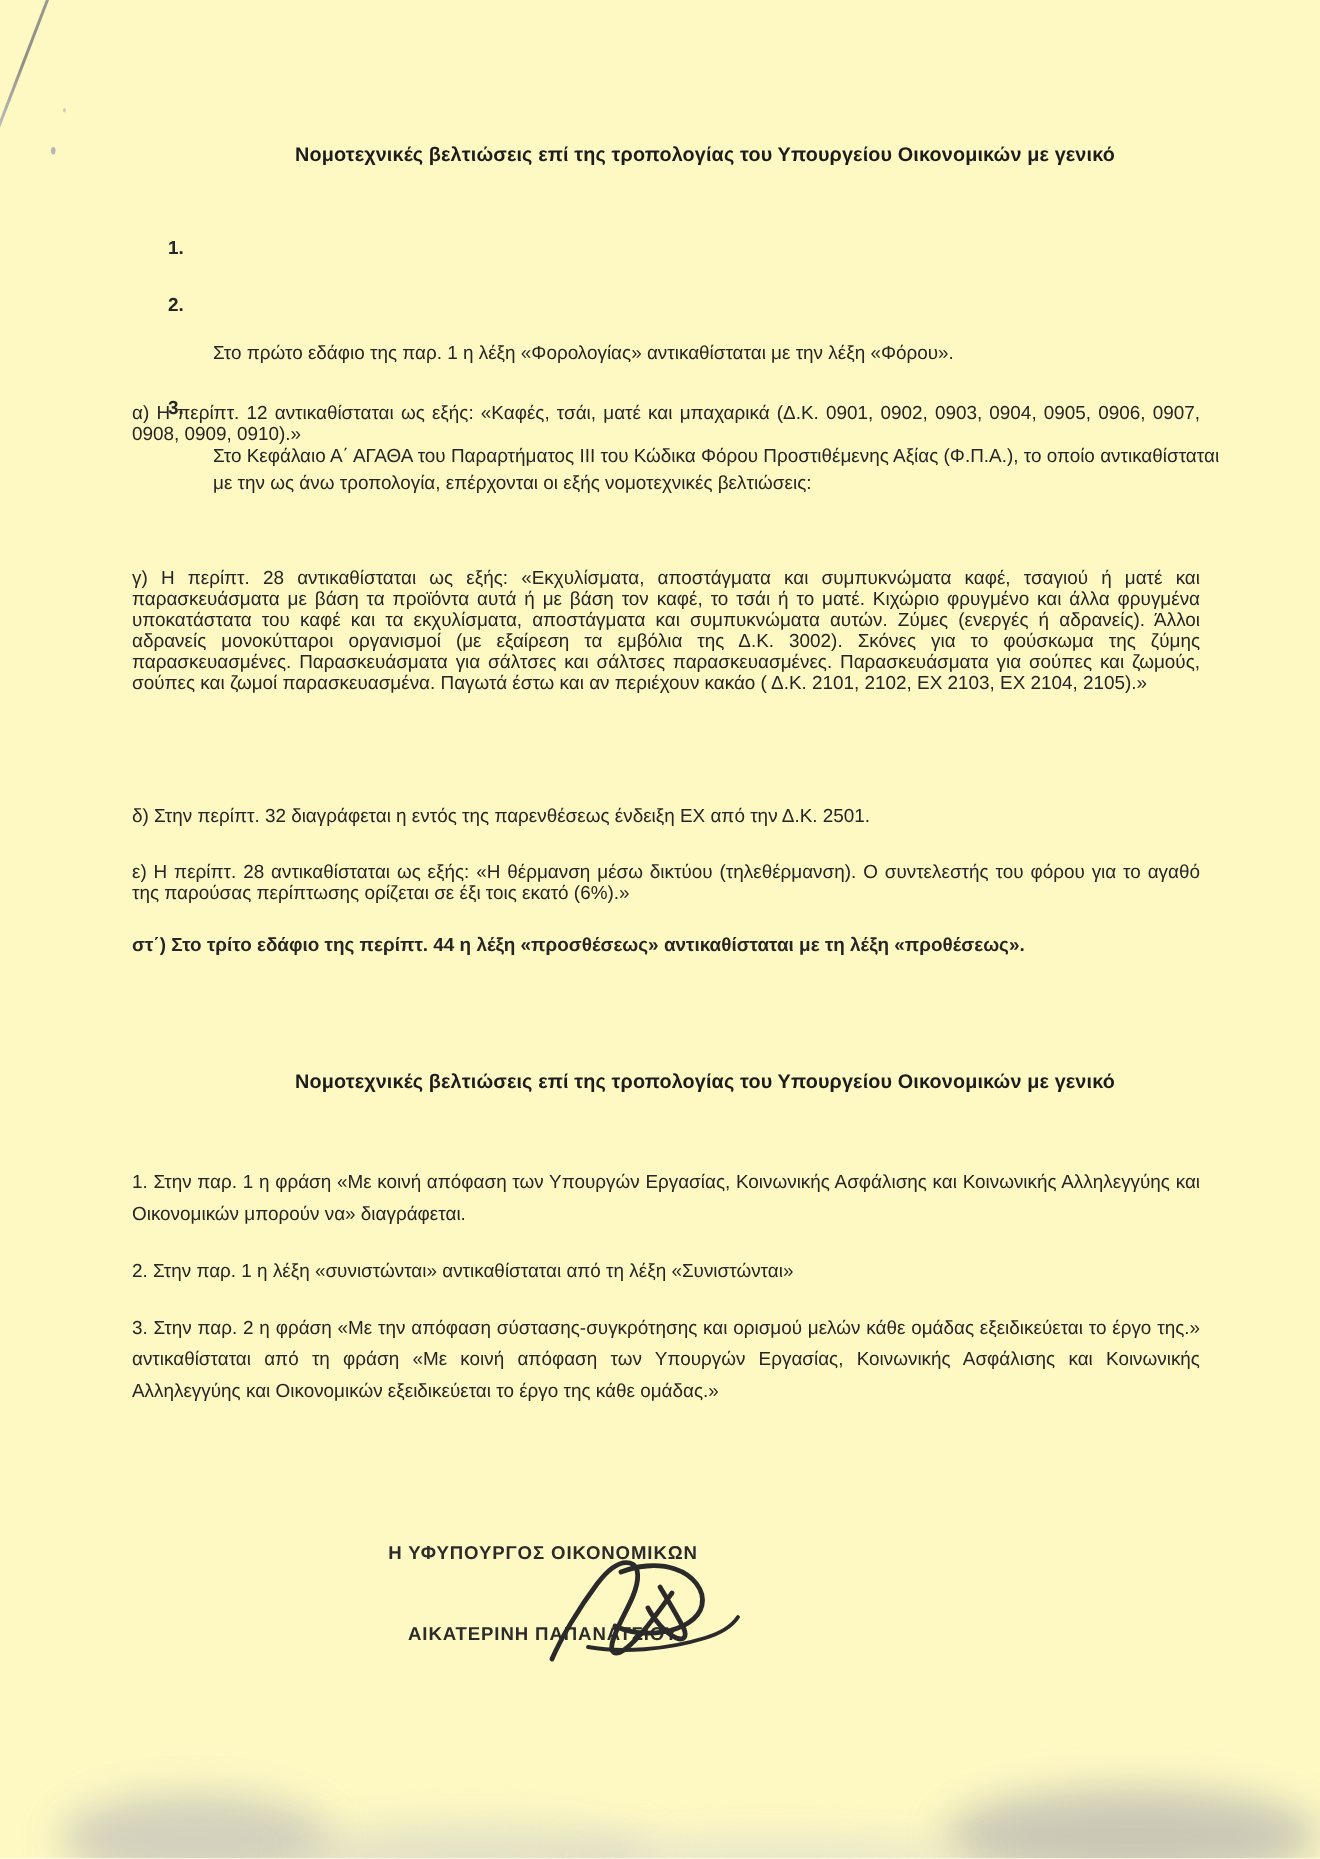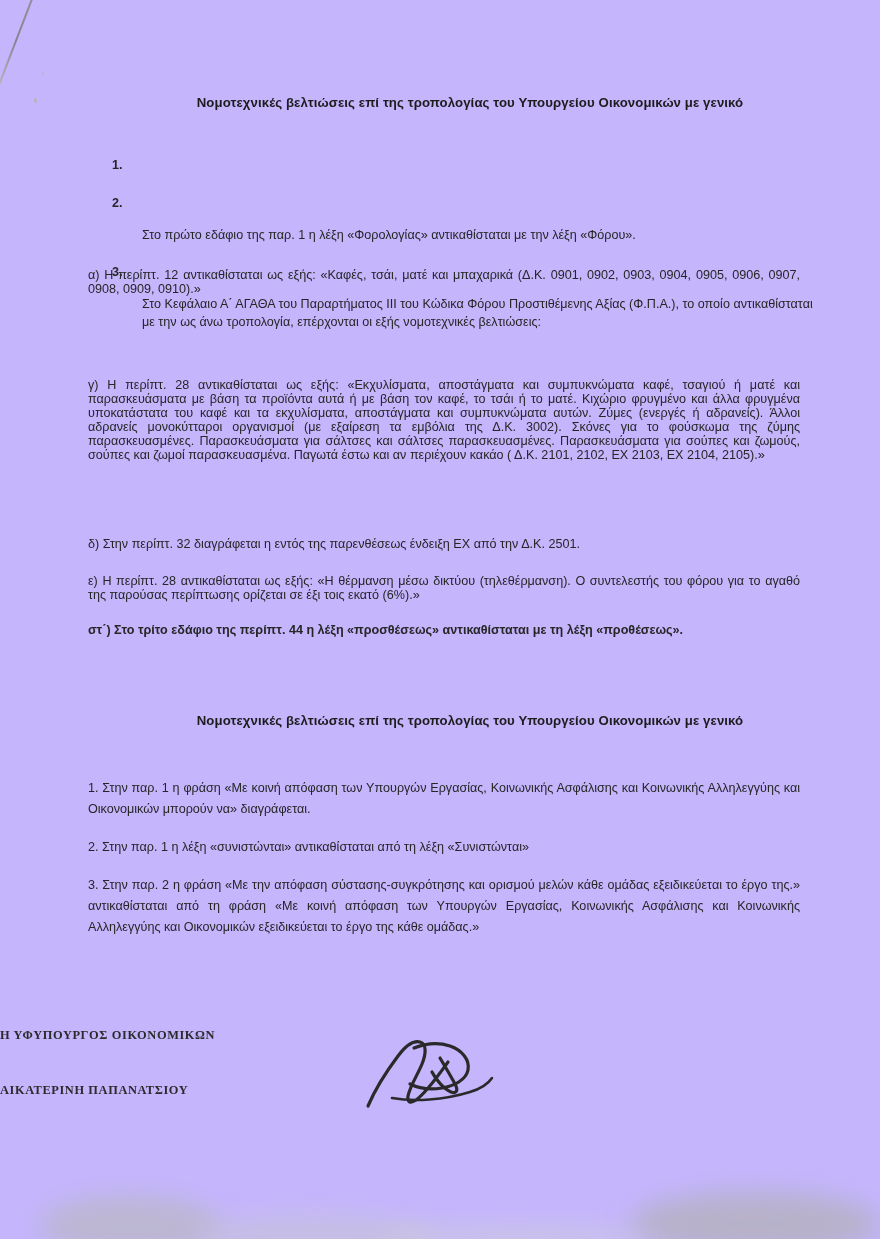--- a/index.html
+++ b/index.html
@@ -8,21 +8,21 @@
     padding: 0;
     background: #ffffff;
   }
   body {
     font-family: "Liberation Sans", sans-serif;
   }
   #page {
     position: relative;
     width: 880px;
     height: 1239px;
-    background: #c4b5fd;
+    background: #fef9c3;
     overflow: hidden;
     box-sizing: border-box;
   }
 
   
   .scan-edge-line {
     position: absolute;
     top: -14px;
     left: 36px;
     width: 2px;
@@ -131,22 +131,21 @@
     line-height: 21px;
     text-align: justify;
     margin-bottom: 17px;
   }
 
   .sign-block {
     position: absolute;
     left: 0;
     top: 1028px;
     width: 724px;
-    text-align: left;
-    font-family: Liberation Serif, serif;
+    text-align: center;
   }
   .sign-title, .sign-name {
     font-size: 12.4px;
     font-weight: bold;
     letter-spacing: .6px;
     color: #2b2b2b;
   }
   .sign-gap { height: 40px; }
   .signature-wrap {
     position: absolute;

